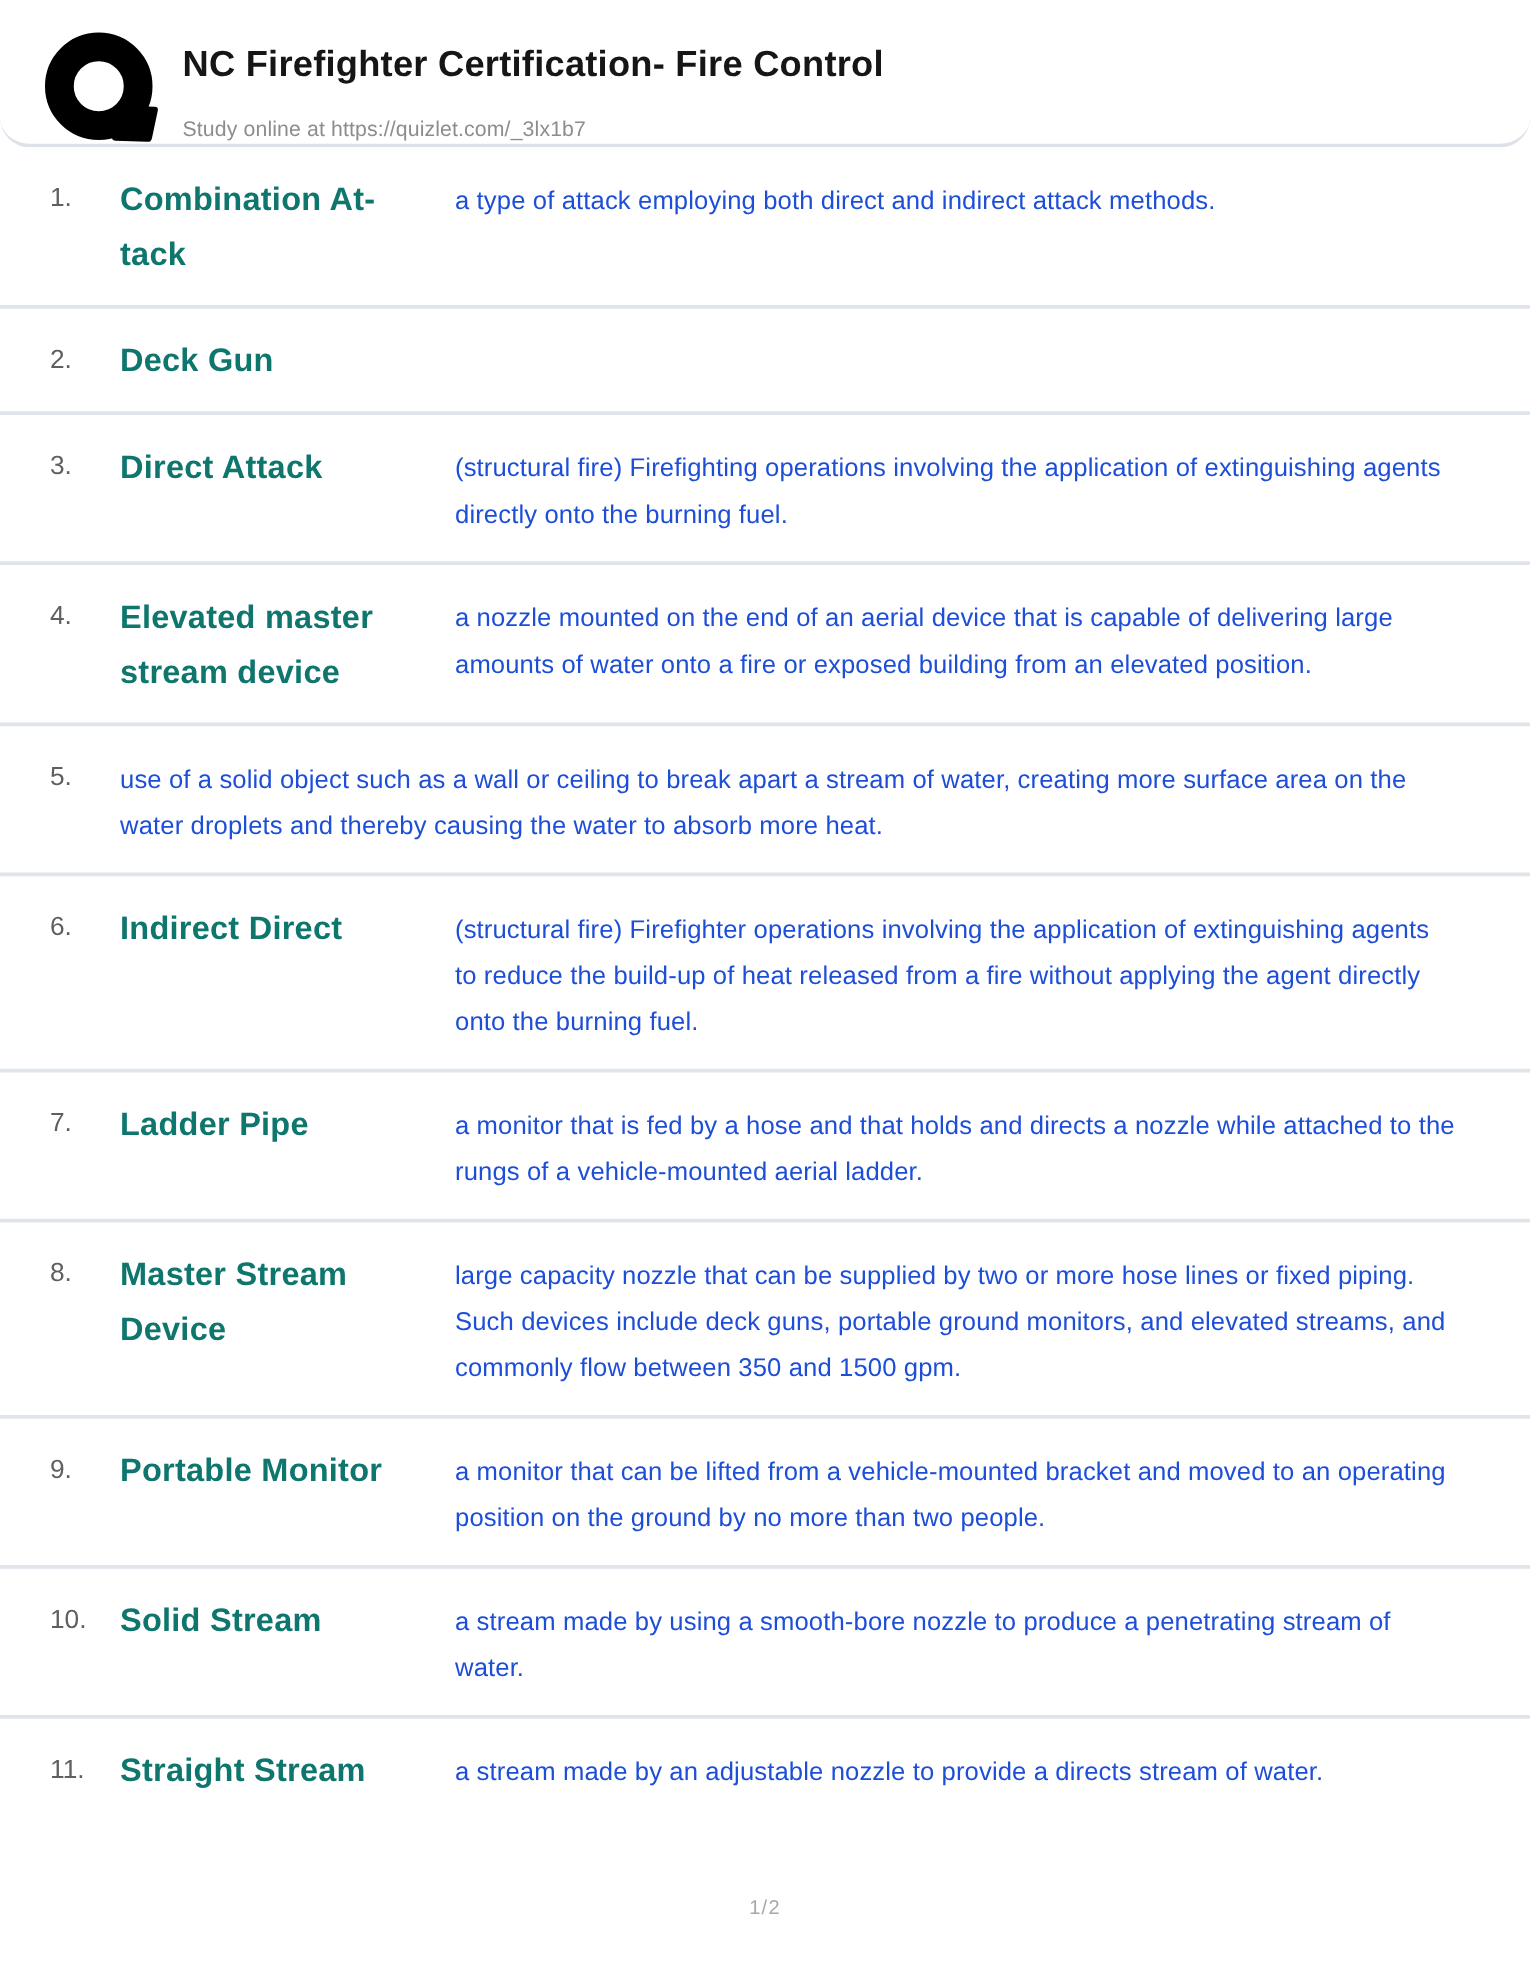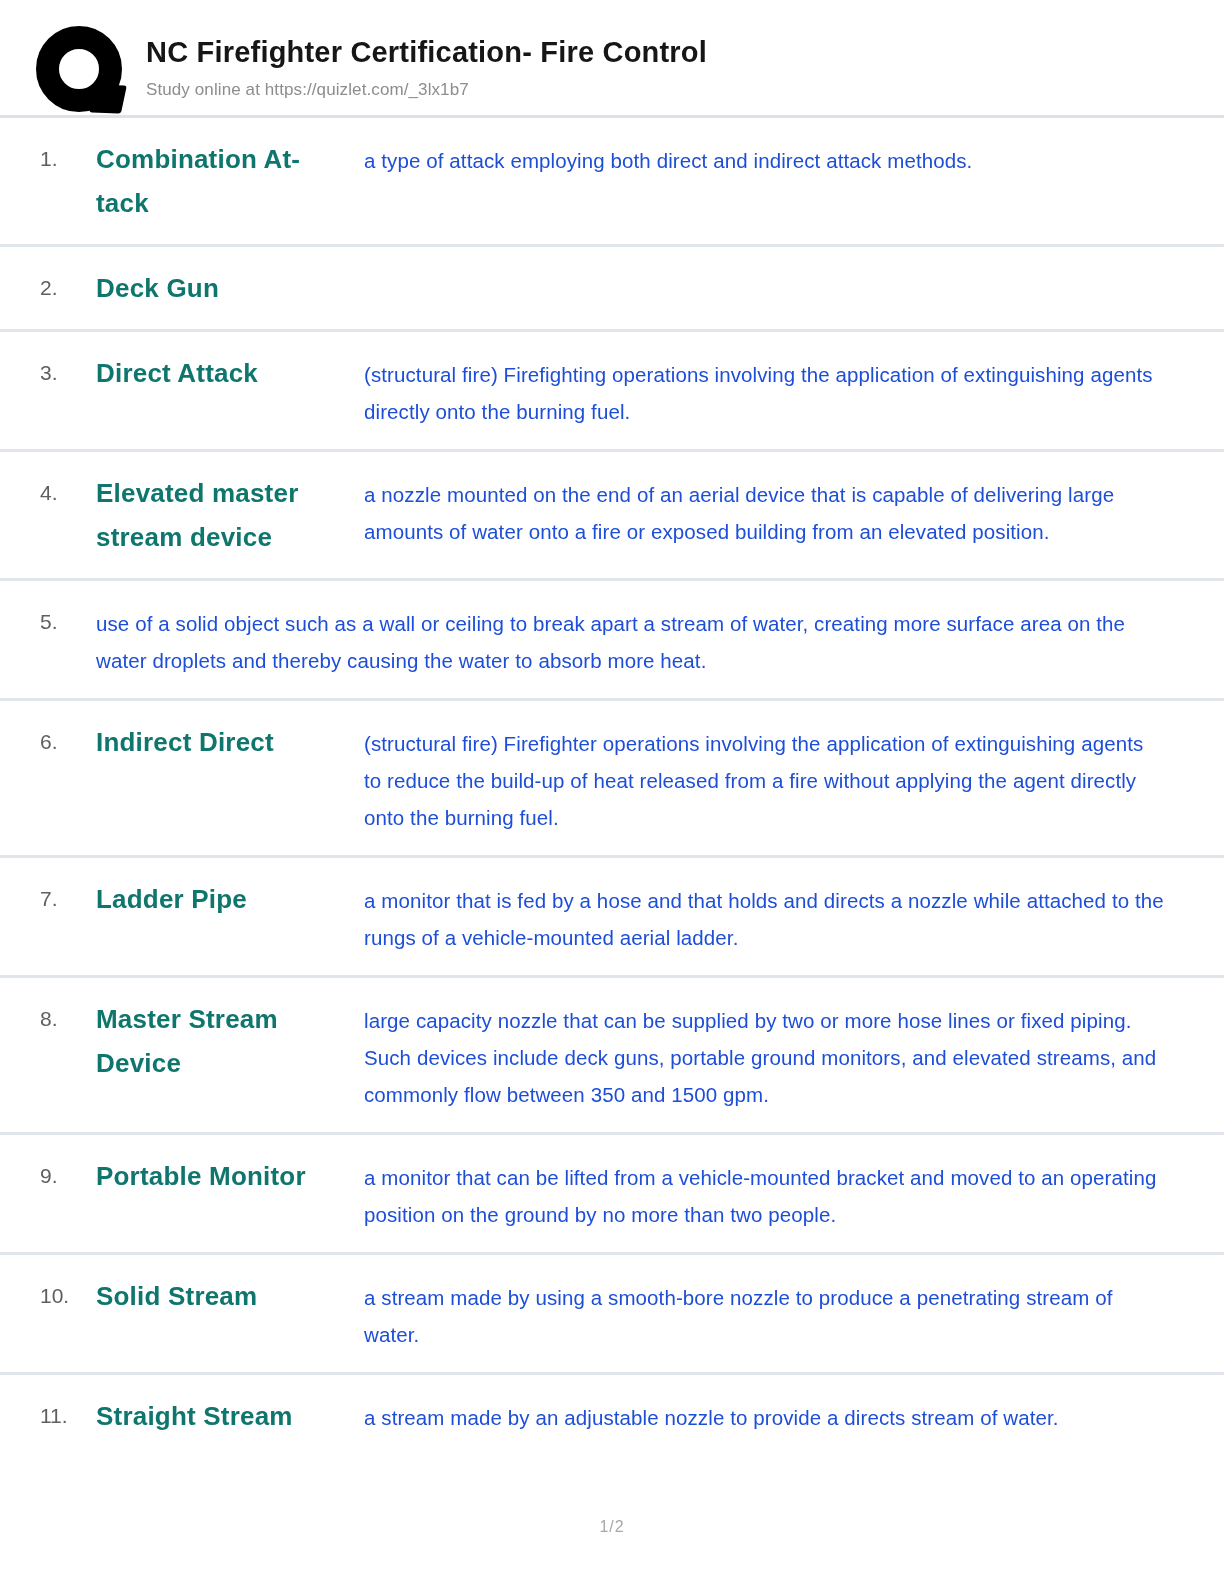--- a/index.html
+++ b/index.html
@@ -21,20 +21,21 @@
   }
 
   
   .header {
     display: flex;
     align-items: flex-start;
     padding: 26px 30px 0 36px;
     border-bottom: 3px solid #dde2e9;
     height: 118px;
     flex-shrink: 0;
+    border-radius: 24px;
   }
   .q-logo {
     position: relative;
     width: 86px;
     height: 86px;
     flex-shrink: 0;
   }
   .q-ring {
     position: absolute;
     inset: 0;
@@ -56,21 +57,21 @@
     padding-top: 8px;
   }
   .doc-title {
     font-size: 29px;
     font-weight: 600;
     color: #161616;
     letter-spacing: 0.2px;
     line-height: 1.25;
   }
   .doc-subtitle {
-    margin-top: 10px;
+    margin-top: 24px;
     font-size: 17px;
     font-weight: 400;
     color: #8d8d8d;
     letter-spacing: 0.1px;
   }
 
   
   .rows { flex-shrink: 0; }
   .row {
     display: flex;

